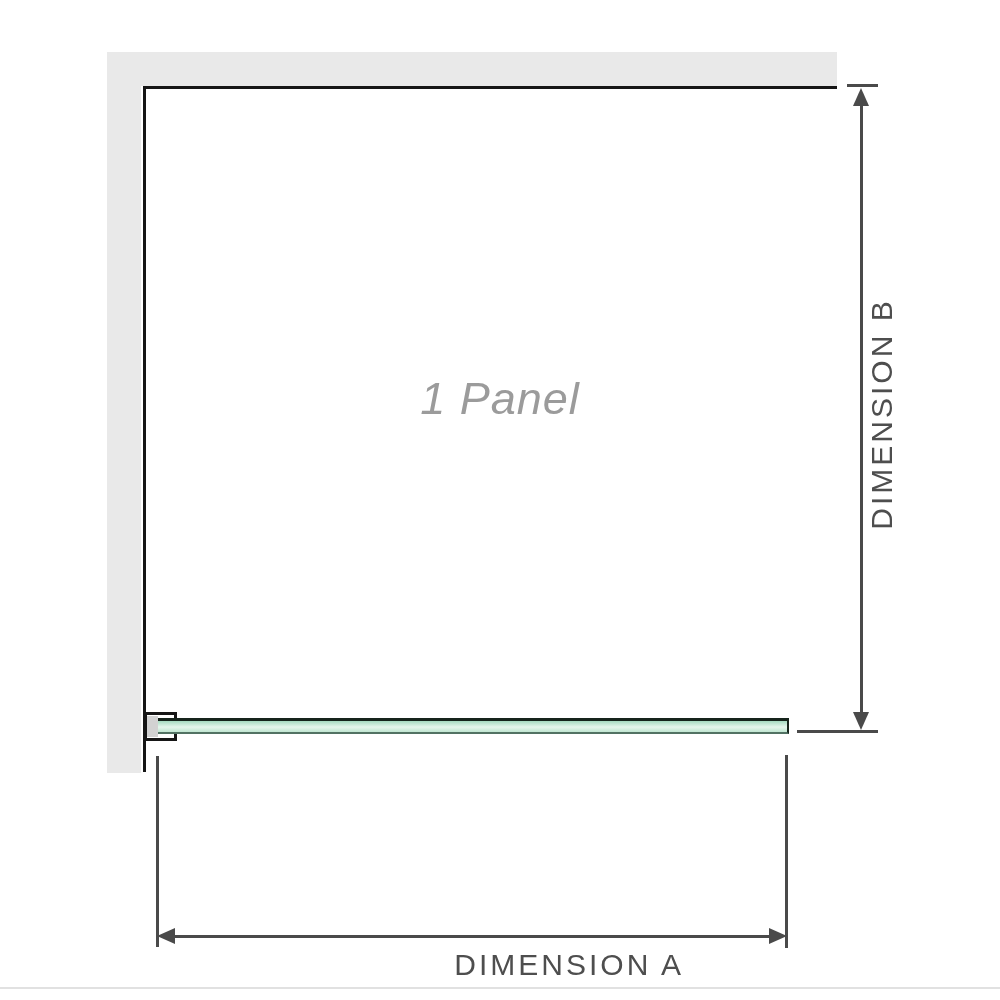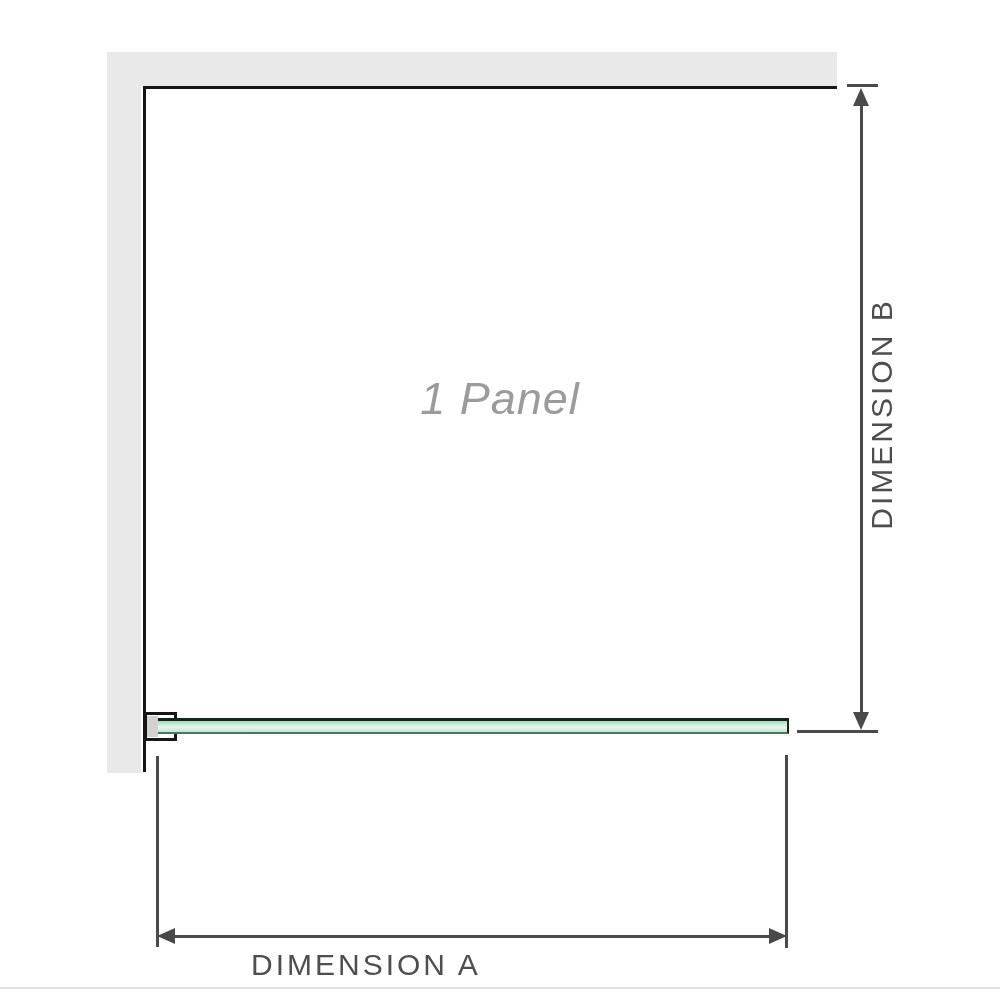--- a/index.html
+++ b/index.html
@@ -88,22 +88,22 @@
     left: 157px; top: 928px; width: 0; height: 0;
     border-top: 8px solid transparent; border-bottom: 8px solid transparent;
     border-right: 18px solid #4a4a4a;
   }
   .dima-arrow-right {
     left: 769px; top: 928px; width: 0; height: 0;
     border-top: 8px solid transparent; border-bottom: 8px solid transparent;
     border-left: 18px solid #4a4a4a;
   }
   .dima-label {
-    left: 251px; top: 948px; width: 400px; height: 34px;
-    line-height: 34px; text-align: left;
+    left: 284px; top: 948px; width: 400px; height: 34px;
+    line-height: 34px; text-align: right;
   }
 
   
   .bottom-separator { left: 0; top: 987px; width: 1000px; height: 2px; background: #e1e1e1; }
 </style>
 </head>
 <body>
 
 <div class="canvas">
 

